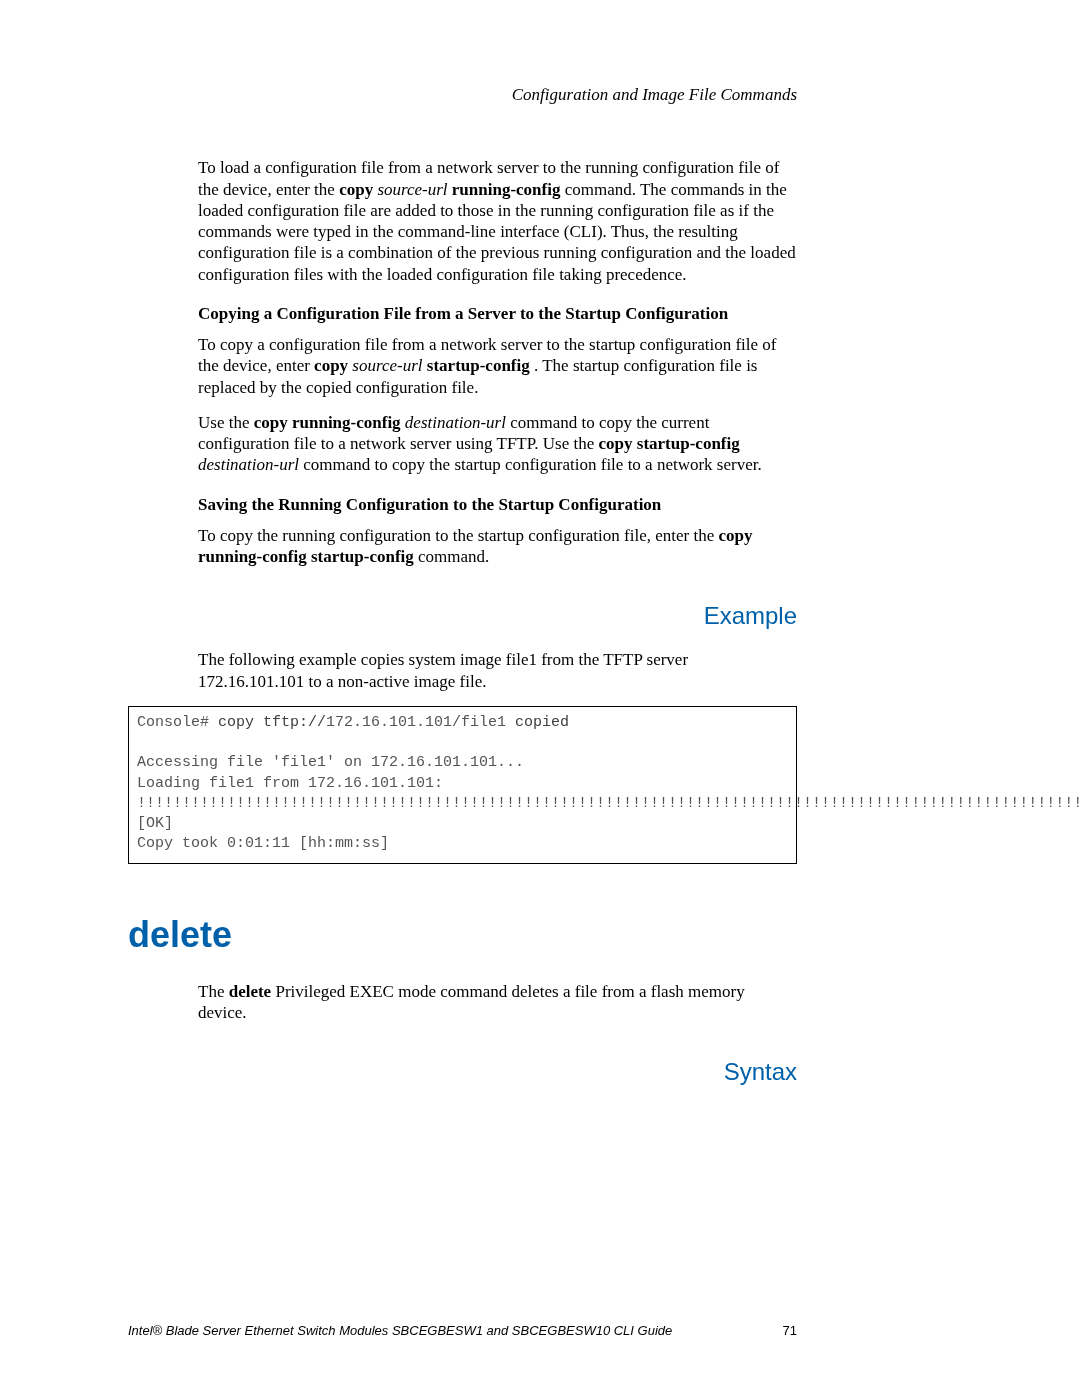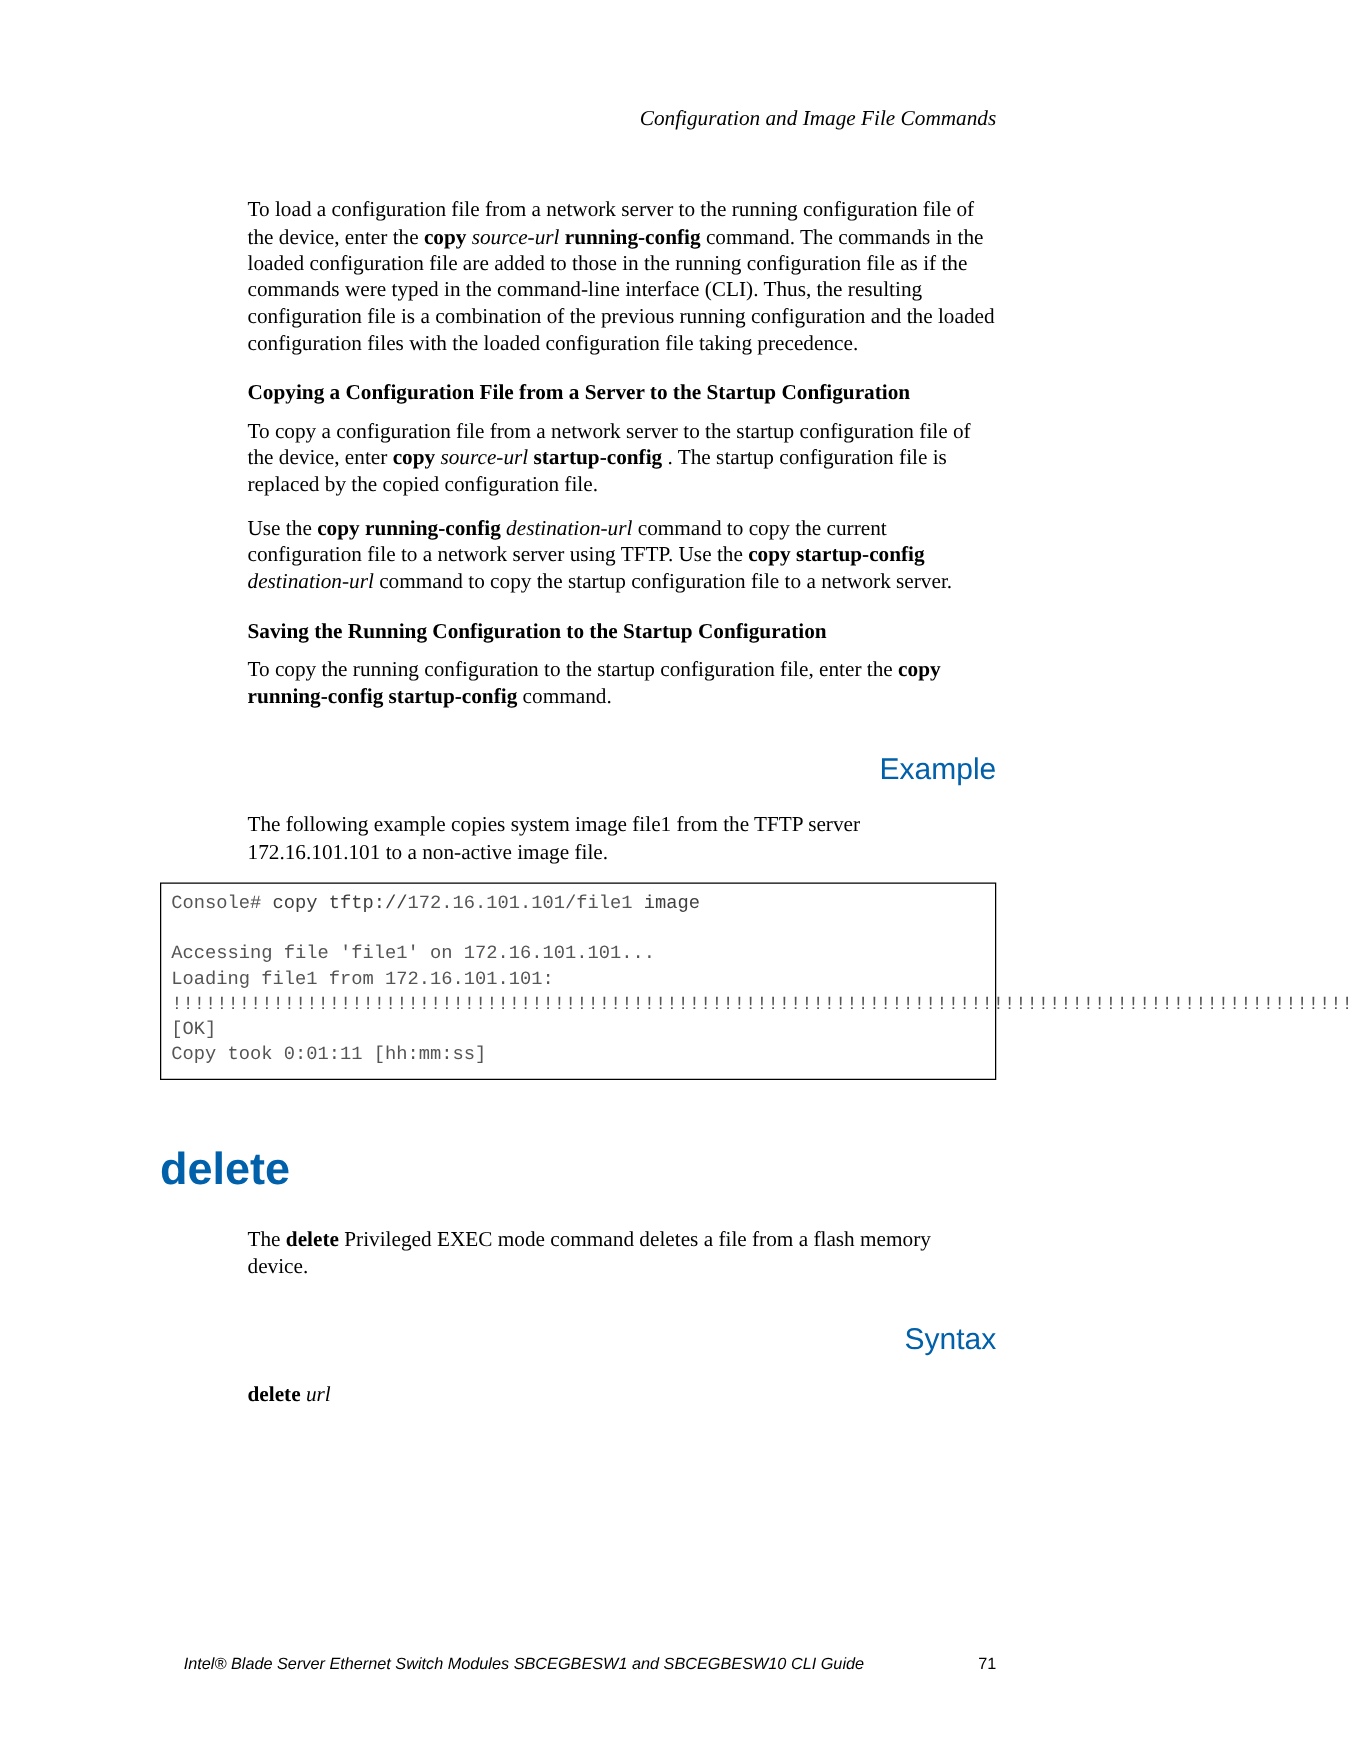--- a/index.html
+++ b/index.html
@@ -65,21 +65,20 @@
   .code-box .b { font-weight: normal; color: #404040; }
   .footer {
     position: absolute;
     bottom: 58px;
     left: 128px;
     right: 128px;
     font-family: Arial, Helvetica, sans-serif;
     font-size: 13px;
     font-style: italic;
     color: #000;
-    margin-left: 19px;
   }
   .footer .pn {
     float: right;
     font-style: normal;
   }
   em.cmd { font-style: italic; }
   b { font-weight: bold; }
 </style>
 </head>
 <body>
@@ -131,44 +130,37 @@
     </p>
 
   </div>
 
   <div class="section-blue">Example</div>
 
   <div class="body-col">
     <p class="para">The following example copies system image file1 from the TFTP server 172.16.101.101 to a non-active image file.</p>
   </div>
 
-  <div class="code-box"><span>Console# </span><span class="b">copy tftp://</span><span>172.16.101.101/file1 </span><span class="b">image</span><span>
+  <div class="code-box"><span>Console# </span><span class="b">copy tftp://</span><span>172.16.101.101/file1 </span><span class="b">copied</span><span>
 
 Accessing file 'file1' on 172.16.101.101...
 Loading file1 from 172.16.101.101: !!!!!!!!!!!!!!!!!!!!!!!!!!!!!!!!!!!!!!!!!!!!!!!!!!!!!!!!!!!!!!!!!!!!!!!!!!!!!!!!!!!!!!!!!!!!!!!!!!!!!!!!!!!!!!!!!!!!!!!!!!!!!!!!!!!!!!!!!!!!!!!!!!!!!!!!!!!!!!!!!!!!!!!!!!!!!!!!!!!!!!!!!!!!!!!!!!!!!!!!!!!!!!!!!!!!!!!!!!! [OK]
 Copy took 0:01:11 [hh:mm:ss]</span></div>
 
   <div class="cmd-title">delete</div>
 
   <div class="body-col">
     <p class="para">
       <span>The </span>
       <b>delete</b>
       <span> Privileged EXEC mode command deletes a file from a flash memory device.</span>
     </p>
   </div>
 
   <div class="section-blue">Syntax</div>
 
-  <div class="body-col">
-    <p class="para">
-      <b>delete</b>
-      <span> </span>
-      <em class="cmd">url</em>
-    </p>
-  </div>
 
   <div class="footer">
     <span>Intel® Blade Server Ethernet Switch Modules SBCEGBESW1 and SBCEGBESW10 CLI Guide</span>
     <span class="pn">71</span>
   </div>
 
 </div>
 
 </body></html>

